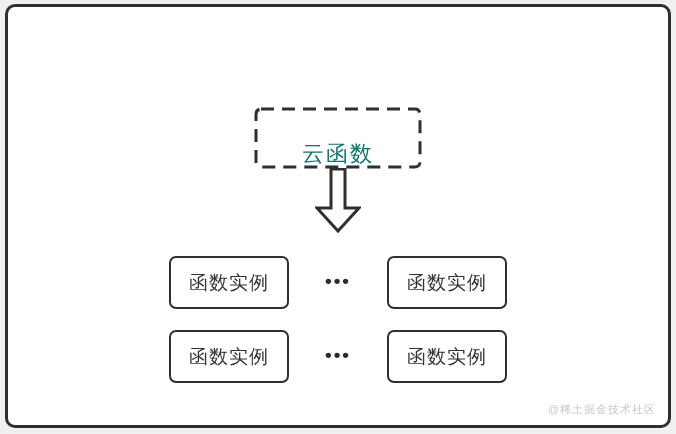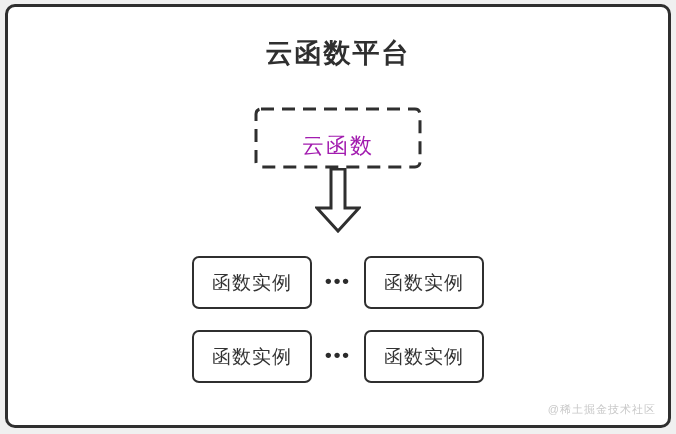--- a/index.html
+++ b/index.html
@@ -47,29 +47,29 @@
     height: 62px;
   }
   .cloud-node svg {
     position: absolute;
     left: 0;
     top: 0;
   }
   .cloud-label {
     position: absolute;
     left: 0;
-    top: 8px;
+    top: 16px;
     width: 100%;
     height: 100%;
     display: flex;
     align-items: center;
     justify-content: center;
     font-size: 22px;
     letter-spacing: 2px;
-    color: #a21caf;
+    color: #0f766e;
   }
   .arrow {
     position: absolute;
     top: 161px;
     left: 50%;
     transform: translateX(-50%);
     width: 46px;
     height: 66px;
   }
   .grid {
@@ -77,21 +77,21 @@
     top: 249px;
     left: 50%;
     transform: translateX(-50%);
     display: flex;
     flex-direction: column;
     gap: 21px;
   }
   .row {
     display: flex;
     align-items: center;
-    gap: 12px;
+    gap: 35px;
   }
   .instance-box {
     width: 120px;
     height: 53px;
     box-sizing: border-box;
     border: 2.5px solid #2f2f2f;
     border-radius: 7px;
     background: #ffffff;
     display: flex;
     align-items: center;
@@ -118,21 +118,20 @@
     letter-spacing: 1px;
     color: #c9c9c9;
   }
 </style>
 </head>
 <body>
 
 <div class="stage">
   <div class="panel">
 
-    <div class="title">云函数平台</div>
 
     <div class="cloud-node">
       <svg width="168" height="62" viewBox="0 0 168 62">
         <rect x="2" y="2" width="164" height="58" rx="5" fill="#ffffff" stroke="#2f2f2f" stroke-width="3" stroke-dasharray="13 8"></rect>
       </svg>
       <div class="cloud-label">云函数</div>
     </div>
 
     <svg class="arrow" viewBox="0 0 46 66">
       <polygon points="16,1 30,1 30,40 44,40 23,63 2,40 16,40" fill="#ffffff" stroke="#2f2f2f" stroke-width="3" stroke-linejoin="miter"></polygon>

